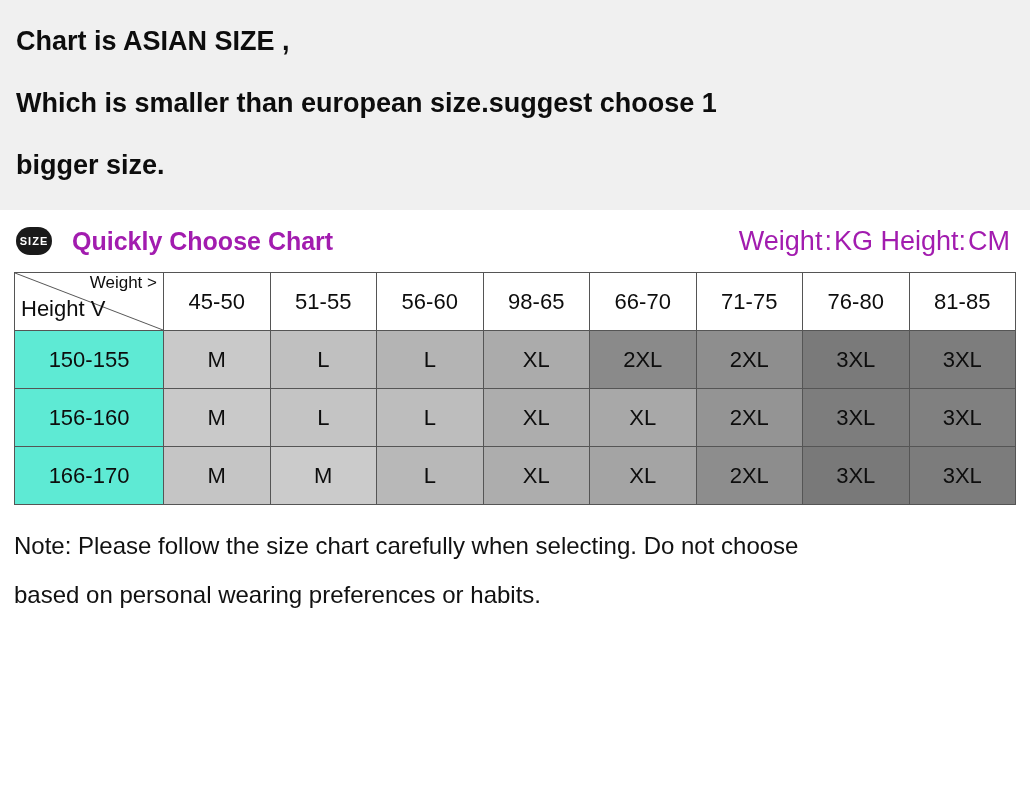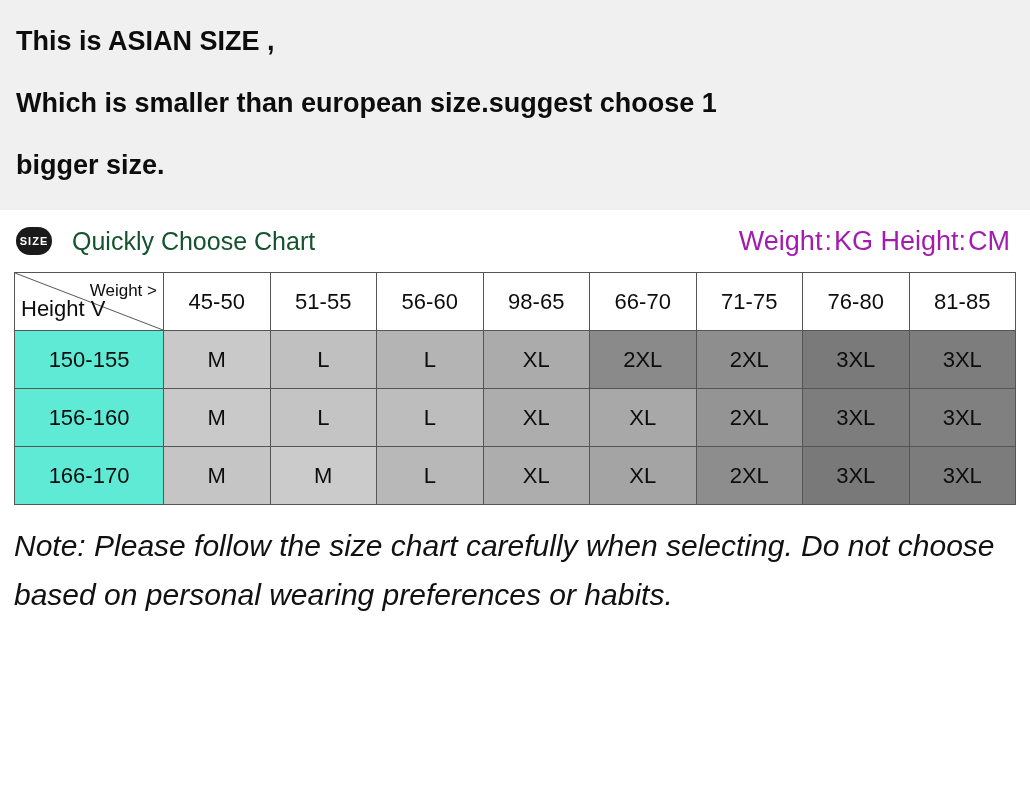--- a/index.html
+++ b/index.html
@@ -58,23 +58,23 @@
     font-size: 11px;
     font-weight: bold;
     letter-spacing: 1px;
     display: flex;
     align-items: center;
     justify-content: center;
     flex: 0 0 auto;
   }
   .chart-title {
     font-size: 25px;
-    font-weight: normal;
+    font-weight: bold;
     margin-left: 20px;
-    color: #14532d;
+    color: #a21caf;
     white-space: nowrap;
   }
   .units {
     margin-left: auto;
     font-size: 27px;
     color: #a21caf;
     white-space: nowrap;
     padding-right: 4px;
   }
   .units .u-sep { padding: 0 2px; }
@@ -107,21 +107,21 @@
   }
   .corner-inner .diag {
     position: absolute;
     left: 0; top: 0;
     width: 100%;
     height: 100%;
   }
   .corner-inner .lbl-w {
     position: absolute;
     right: 6px;
-    top: 8px;
+    top: 0;
     font-size: 17px;
     white-space: nowrap;
   }
   .corner-inner .lbl-h {
     position: absolute;
     left: 6px;
     bottom: 8px;
     font-size: 22px;
     white-space: nowrap;
   }
@@ -135,34 +135,33 @@
     background: #5eead4;
     font-size: 22px;
   }
 
   
   .note {
     padding: 16px 14px 0 14px;
     box-sizing: border-box;
   }
   .note-line {
-    font-size: 30px;
+    font-size: 24px;
     line-height: 49px;
     color: #111111;
     white-space: nowrap;
-    font-style: italic;
   }
 </style>
 </head>
 <body>
 
 <div class="page">
 
   <div class="notice">
-    <div class="notice-line">This is ASIAN SIZE ,</div>
+    <div class="notice-line">Chart is ASIAN SIZE ,</div>
     <div class="notice-line">Which is smaller than european size.suggest choose 1</div>
     <div class="notice-line">bigger size.</div>
   </div>
 
   <div class="chart-wrap">
 
     <div class="chart-head">
       <div class="size-badge">SIZE</div>
       <div class="chart-title">Quickly Choose Chart</div>
       <div class="units">

